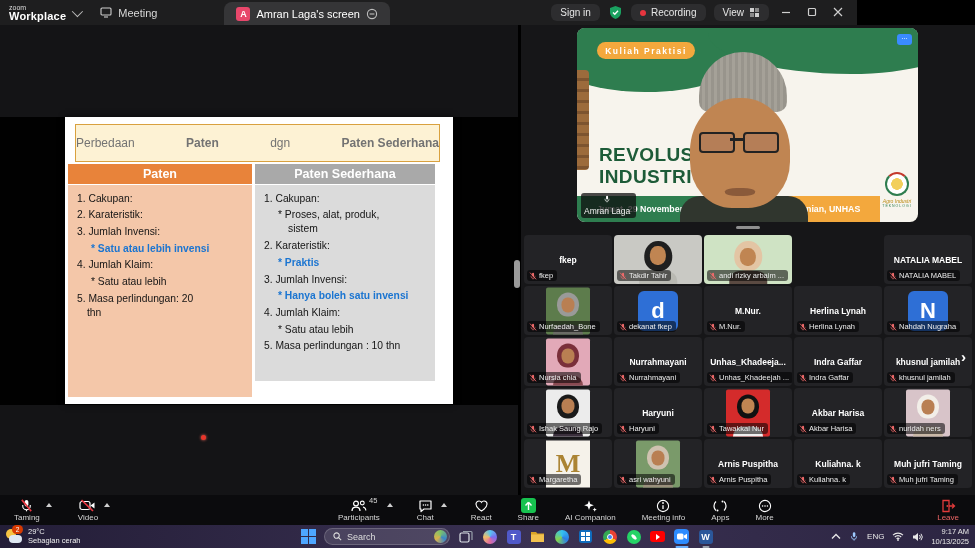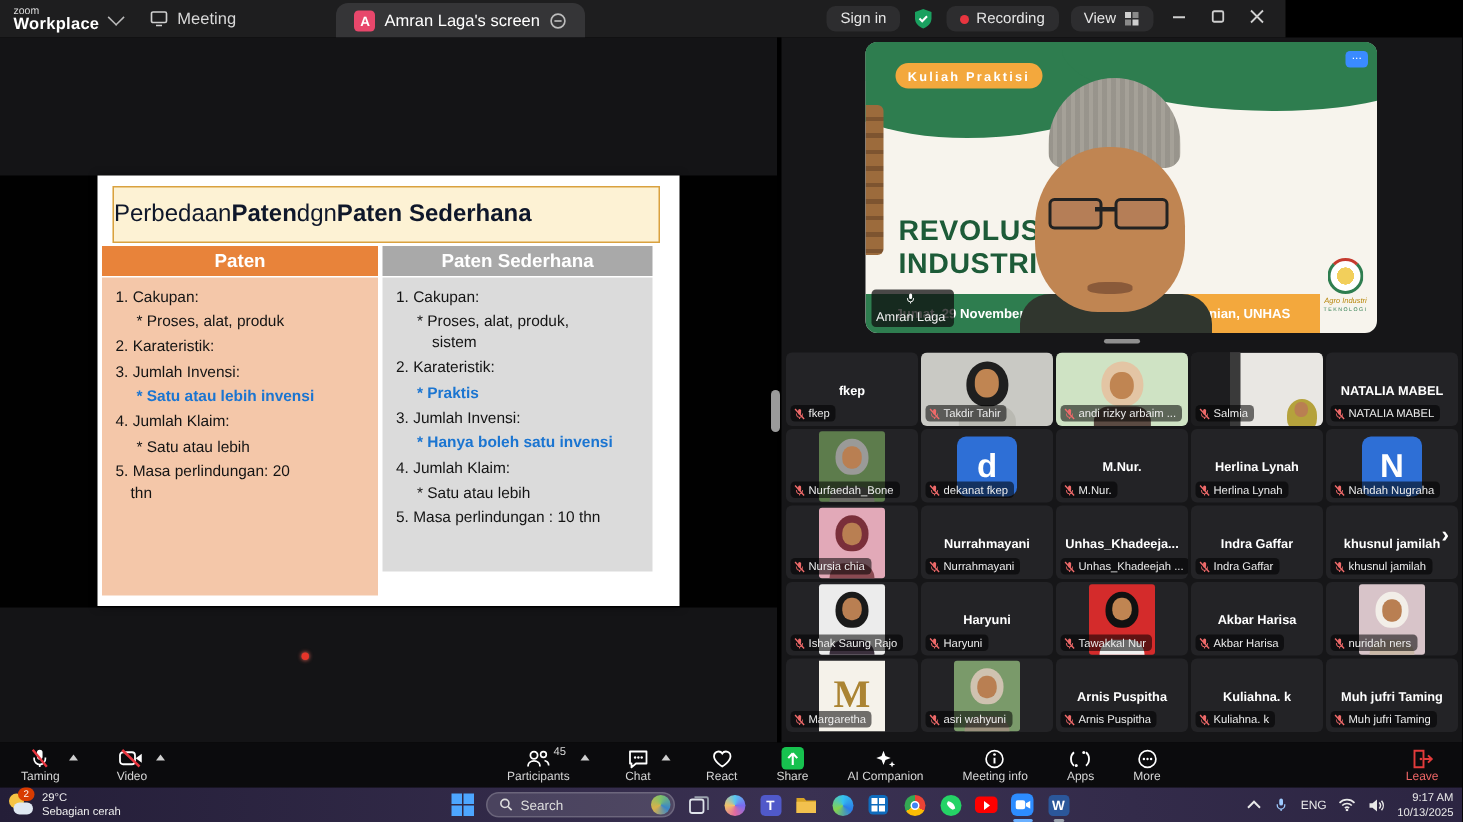--- a/index.html
+++ b/index.html
@@ -18,21 +18,21 @@
   .tbar-right{margin-left:auto;display:flex;align-items:center;gap:8px;padding-right:10px;}
   .pill{background:#2d2d2f;border-radius:6px;color:#e6e6e6;font-size:10px;padding:3px 9px;display:flex;align-items:center;gap:5px;}
   .rec-dot{width:6px;height:6px;border-radius:50%;background:#e8353f;}
   .winbtn{color:#cfcfcf;font-size:11px;width:18px;text-align:center;}
 
   
   .share-bg{position:absolute;left:0;top:25px;width:518px;height:470px;background:#141416;}
   .share-black{position:absolute;left:0;top:117px;width:518px;height:288px;background:#010101;}
   .slide{position:absolute;left:65px;top:117px;width:388px;height:287px;background:#fff;box-shadow:0 0 6px rgba(0,0,0,.6);}
   .slide-title{position:absolute;left:10px;top:7px;width:363px;height:36px;background:#fdf2d4;border:1.5px solid #d9a13f;
-               display:flex;align-items:center;justify-content:flex-start;font-size:16px;color:#0f172a;}
+               display:flex;align-items:center;justify-content:space-between;font-size:12px;color:#737373;}
   .slide-title b{font-weight:700;}
   .col-head{position:absolute;top:47px;height:20px;color:#fff;font-weight:700;font-size:12.5px;display:flex;align-items:center;justify-content:center;}
   .col-head.left{left:3px;width:184px;background:#e8833a;}
   .col-head.right{left:190px;width:180px;background:#a9a9a9;}
   .col-body{position:absolute;top:68px;font-size:10.3px;color:#141414;padding:4px 5px 0 5px;box-sizing:border-box;line-height:1.38;}
   .col-body.left{left:3px;width:184px;height:212px;background:#f4c7a9;}
   .col-body.right{left:190px;width:180px;height:196px;background:#dbdbdb;}
   .sl-item{white-space:pre-line;margin:2.5px 0;}
   .sl-item.lvl0{padding-left:14px;text-indent:-10px;}
   .sl-item.lvl1{padding-left:28px;text-indent:-10px;}
@@ -217,21 +217,20 @@
     <div class="slide-title">
         <span>Perbedaan </span>
         <b>Paten</b>
         <span> dgn </span>
         <b>Paten Sederhana</b>
       </div>
     <div class="col-head left">Paten</div>
     <div class="col-head right">Paten Sederhana</div>
     <div class="col-body left">
         <div class="sl-item lvl0">1. Cakupan:</div>
-        <div class="sl-item lvl1">* Proses, alat, produk</div>
         <div class="sl-item lvl0">2. Karateristik:</div>
         <div class="sl-item lvl0">3. Jumlah Invensi:</div>
         <div class="sl-item lvl1 blue">* Satu atau lebih invensi</div>
         <div class="sl-item lvl0">4. Jumlah Klaim:</div>
         <div class="sl-item lvl1">* Satu atau lebih</div>
         <div class="sl-item lvl0">5. Masa perlindungan: 20
 thn</div>
       </div>
     <div class="col-body right">
         <div class="sl-item lvl0">1. Cakupan:</div>
@@ -318,34 +317,20 @@
         <div class="art full" style="background: rgb(207, 227, 196);">
           <div class="p-scarf" style="width: 27.5px; height: 30px; top: 6.25px; background: rgb(227, 197, 164);"></div>
           <div class="p-face" style="width: 16.25px; height: 18.75px; top: 12.5px; background: rgb(192, 133, 82);"></div>
           <div class="p-body" style="width: 37.5px; height: 15px; background: rgb(90, 74, 66);"></div>
         </div>
         <div class="plabel">
           <svg class="lmic" viewBox="0 0 12 12">
             <use href="#mic-muted"></use>
           </svg>
           <span>andi rizky arbaim ...</span>
-        </div>
-      </div>
-      <div class="tile" style="left: 270px; top: 0px;">
-        <div class="art full" style="background: rgb(29, 29, 31);">
-          <div style="position: absolute; inset: 0px 0px 0px 26px; background: rgb(233, 231, 227);"></div>
-          <div style="position: absolute; left: 26px; top: 0px; width: 7px; bottom: 0px; background: rgb(58, 58, 58);"></div>
-          <div style="position: absolute; right: 4px; bottom: -4px; width: 20px; height: 22px; border-radius: 50% 50% 40% 40%; background: rgb(181, 162, 60);"></div>
-          <div style="position: absolute; right: 10px; bottom: 6px; width: 9px; height: 10px; border-radius: 45%; background: rgb(185, 127, 82);"></div>
-        </div>
-        <div class="plabel">
-          <svg class="lmic" viewBox="0 0 12 12">
-            <use href="#mic-muted"></use>
-          </svg>
-          <span>Salmia</span>
         </div>
       </div>
       <div class="tile" style="left: 360px; top: 0px;">
         <div class="tname">NATALIA MABEL</div>
         <div class="plabel">
           <svg class="lmic" viewBox="0 0 12 12">
             <use href="#mic-muted"></use>
           </svg>
           <span>NATALIA MABEL</span>
         </div>

